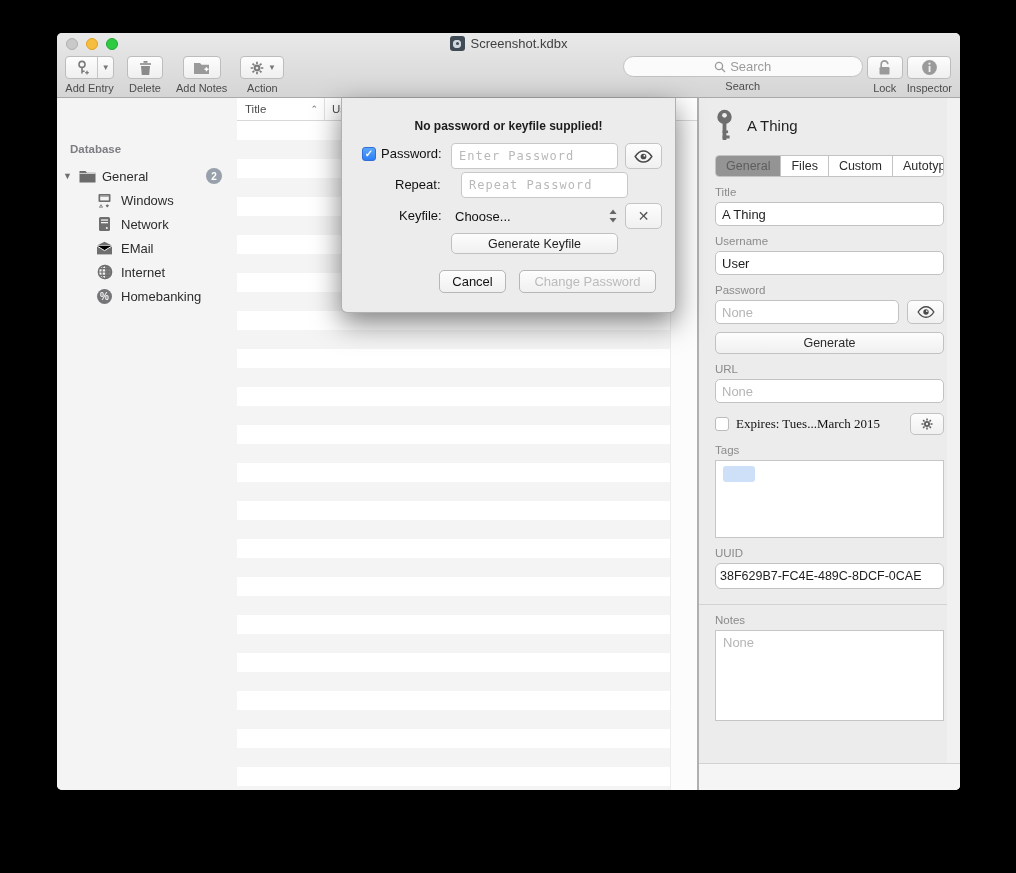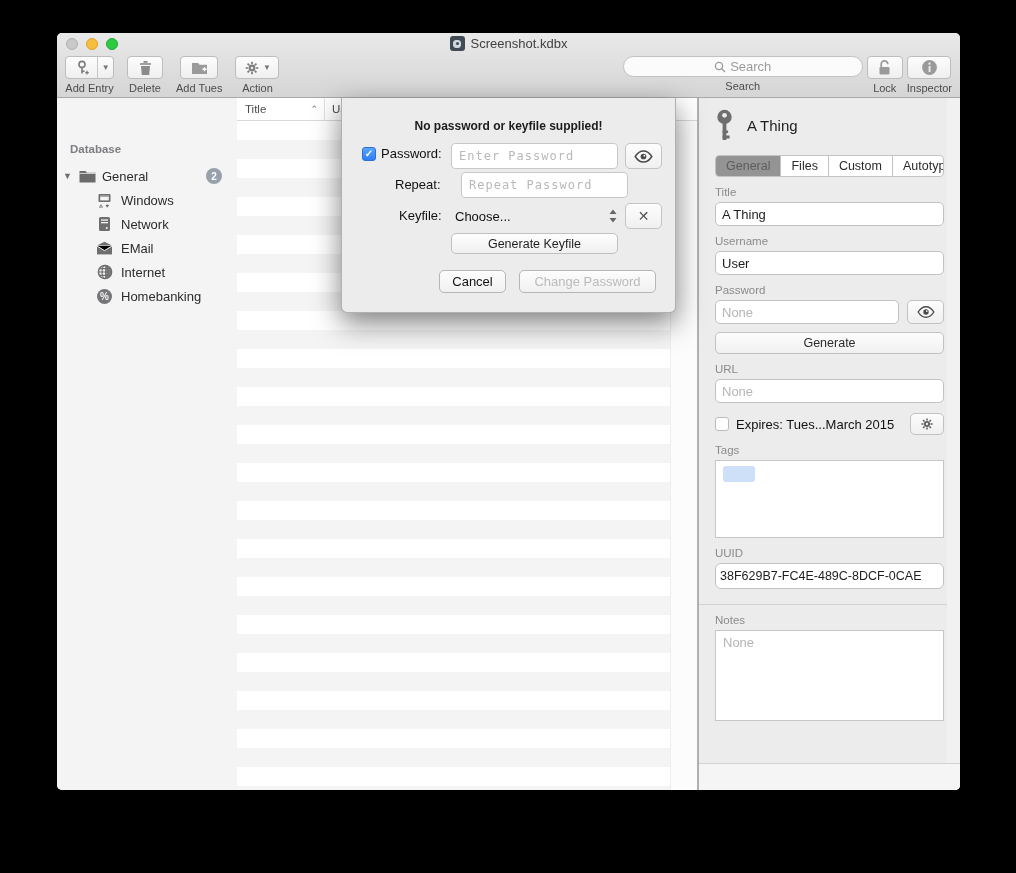--- a/index.html
+++ b/index.html
@@ -94,21 +94,21 @@
   .flabel { margin:9px 0 4px; font-size:11.5px; color:#8b8b8b; }
   .ifield { width:100%; height:24px; background:#fff; border:1px solid #c2c2c2; border-radius:5px;
             font-family:"Liberation Sans", sans-serif; font-size:13px; color:#1e1e1e; padding:0 6px; outline:none; }
   .ifield::placeholder { color:#b5b5b5; }
   .fieldrow { display:flex; gap:8px; align-items:center; }
   .sqbtn { flex:none; width:37px; height:24px; background:linear-gradient(#fdfdfd,#f0f0f0);
            border:1px solid #c2c2c2; border-radius:5px; display:flex; align-items:center; justify-content:center; }
   .widebtn { margin-top:8px; width:100%; height:22px; background:linear-gradient(#fdfdfd,#f0f0f0);
              border:1px solid #c2c2c2; border-radius:5px; font-size:12.5px; color:#2b2b2b;
              display:flex; align-items:center; justify-content:center; }
-  .exprow { margin-top:10px; display:flex; align-items:center; gap:7px; }
+  .exprow { margin-top:10px; display:flex; align-items:center; gap:7px;font-family:Liberation Serif, serif; }
   .cb { width:14px; height:14px; border-radius:3px; flex:none; }
   .cb.off { background:#fff; border:1px solid #bcbcbc; }
   .cb.on  { background:linear-gradient(#5aa7f8,#2e7df6); border:1px solid #2e6fd8; color:#fff;
             font-size:10px; font-weight:bold; display:flex; align-items:center; justify-content:center; }
   .exptext { flex:1; font-size:13px; color:#111; white-space:nowrap; overflow:hidden; }
   .gearbtn { flex:none; width:34px; height:22px; background:linear-gradient(#fdfdfd,#f0f0f0);
              border:1px solid #c2c2c2; border-radius:5px; display:flex; align-items:center; justify-content:center; }
   .tagsbox { width:100%; height:78px; background:#fff; border:1px solid #c6c6c6; padding:5px 7px; }
   .tagchip { width:32px; height:16px; border-radius:3px; background:#cde0f7; display:inline-block; }
   .uuidfield { height:26px; border-radius:6px; font-size:12.5px; padding:0 4px; white-space:nowrap; overflow:hidden; }
@@ -192,21 +192,21 @@
           </div>
           <span class="tlabel">Delete</span>
         </div>
         <div class="titem">
           <div class="bezel w38">
             <svg width="17" height="14" viewBox="0 0 17 14">
                 <path d="M1 2h6l1.6 1.8H16V13H1z" fill="#9a9a9a"></path>
                 <path d="M11.5 8.2h4M13.5 6.2v4" stroke="#fff" stroke-width="1.4"></path>
               </svg>
           </div>
-          <span class="tlabel">Add Tues</span>
+          <span class="tlabel">Add Notes</span>
         </div>
         <div class="titem">
           <div class="bezel w44">
             <svg width="16" height="16" viewBox="0 0 24 24">
                 <g stroke="#7b7b7b" stroke-width="2.6">
                   <line x1="12" y1="2.5" x2="12" y2="6"></line>
                   <line x1="12" y1="18" x2="12" y2="21.5"></line>
                   <line x1="2.5" y1="12" x2="6" y2="12"></line>
                   <line x1="18" y1="12" x2="21.5" y2="12"></line>
                   <line x1="5.3" y1="5.3" x2="7.8" y2="7.8"></line>

